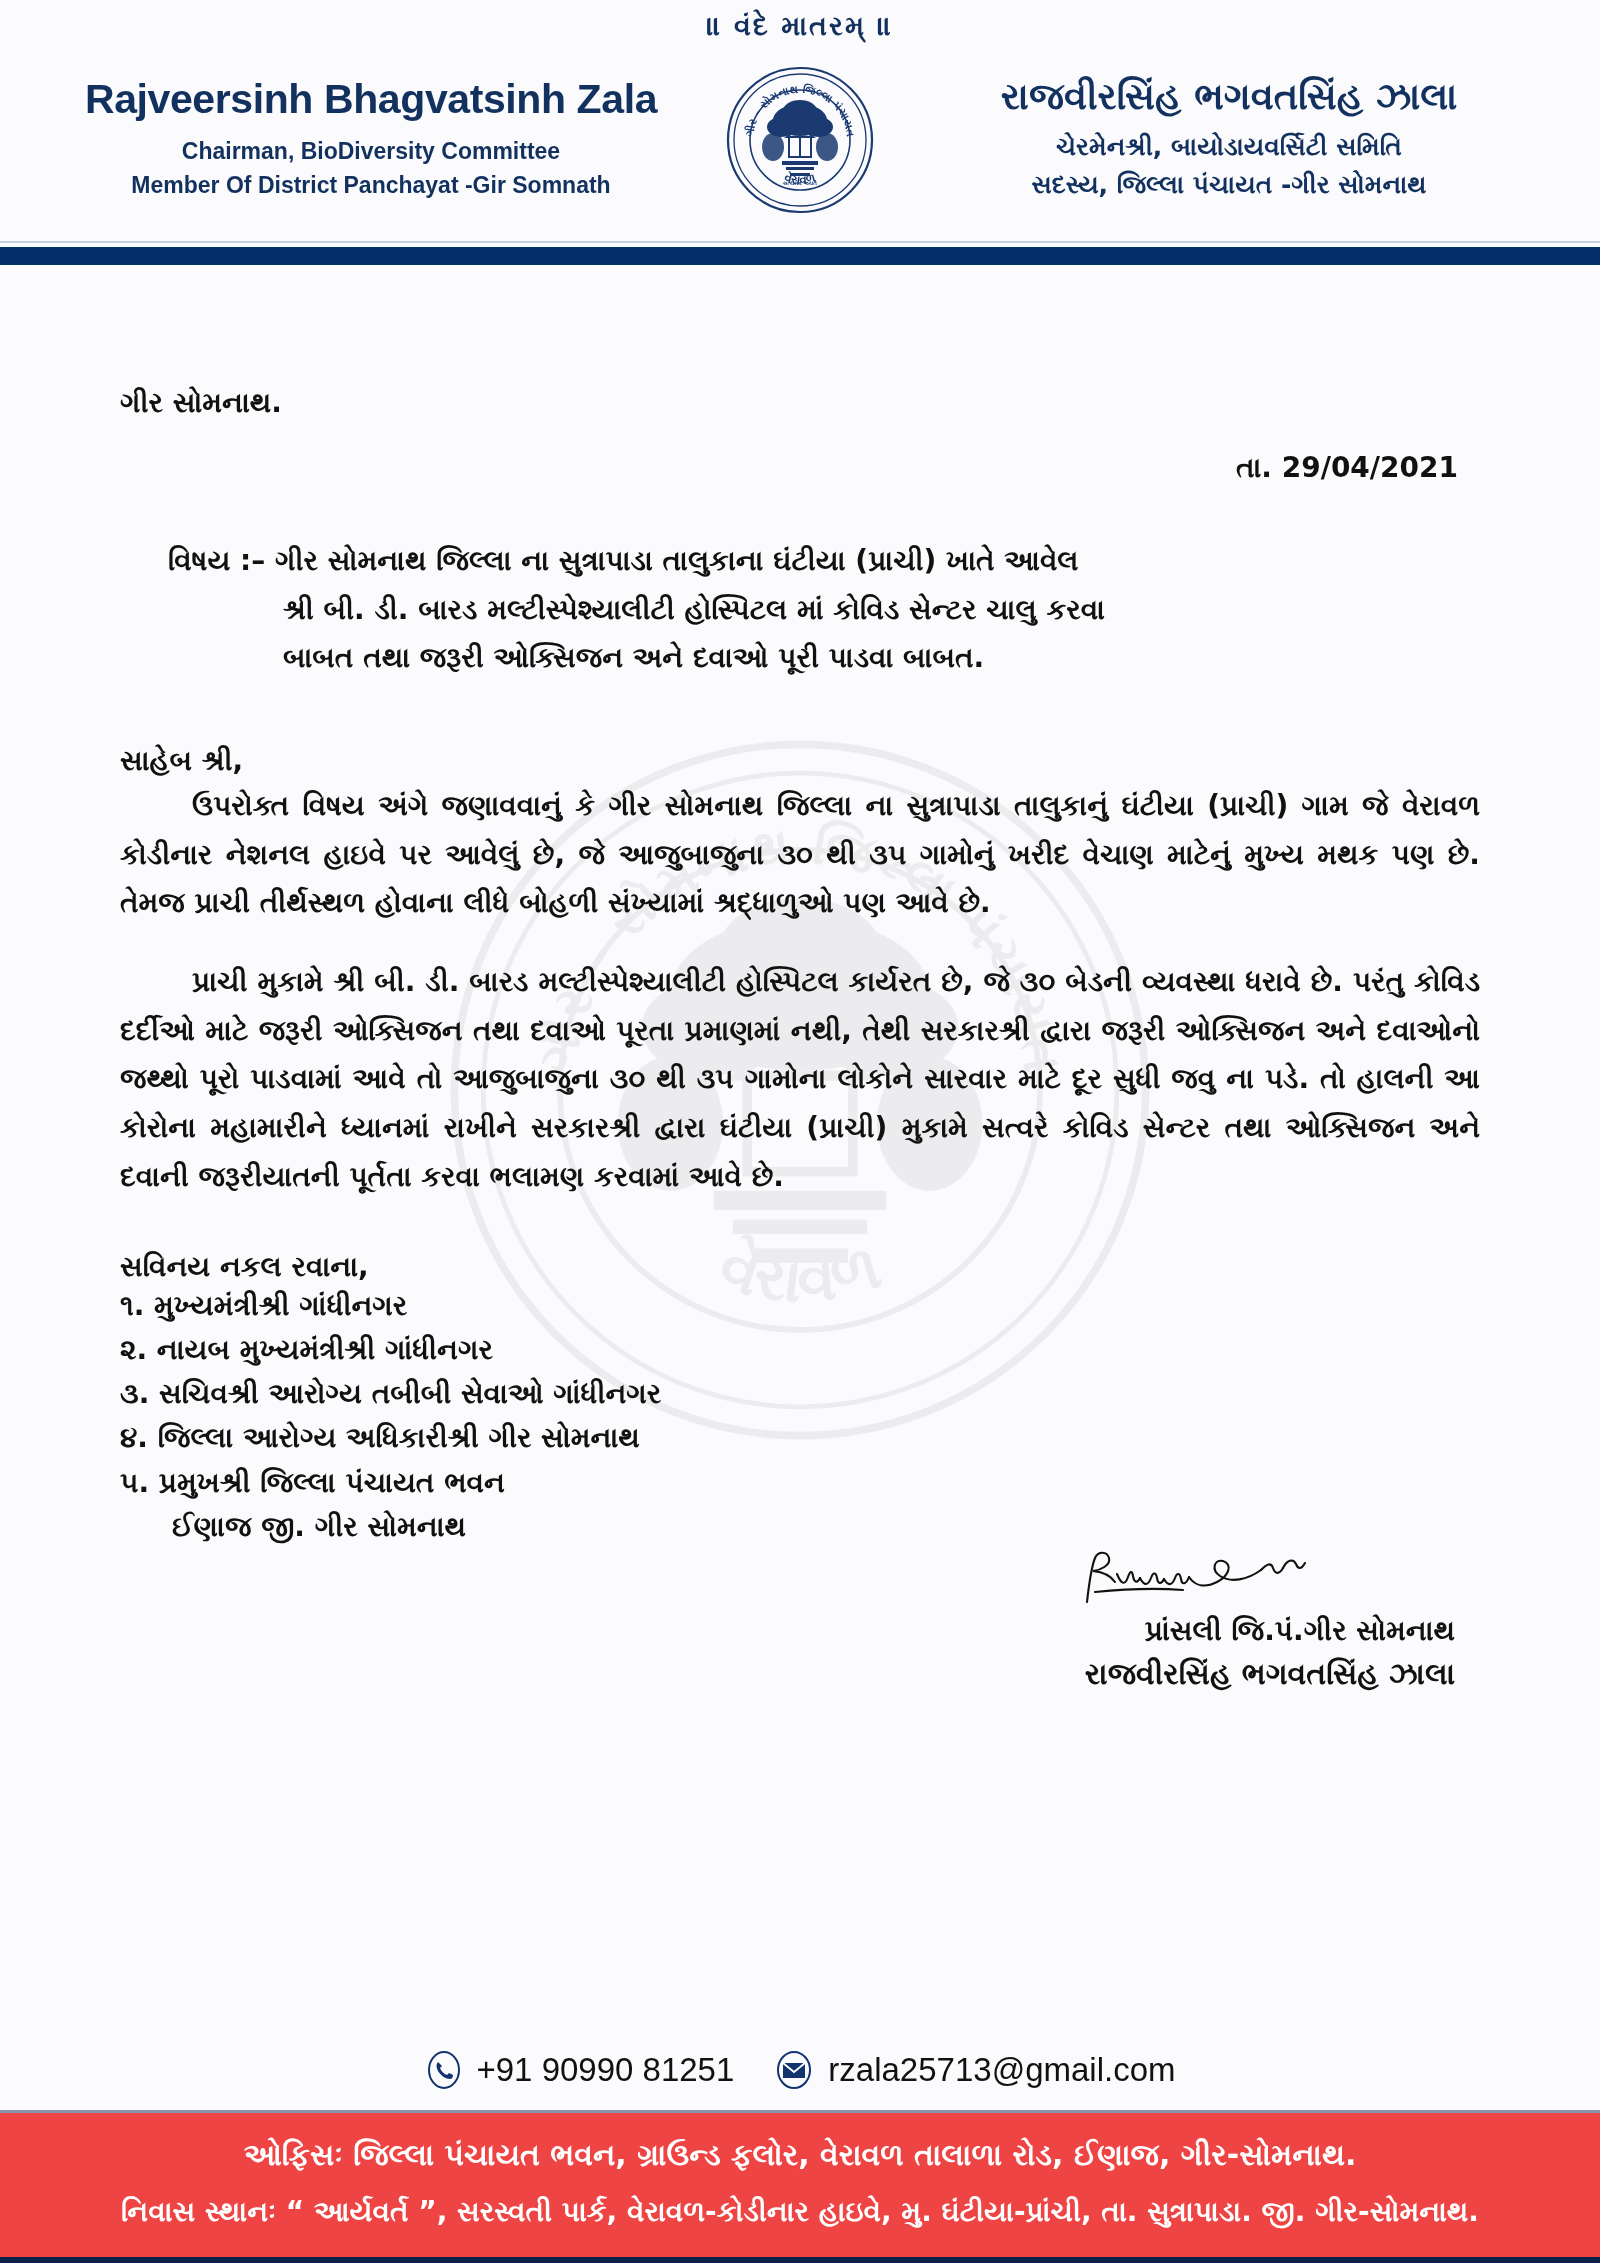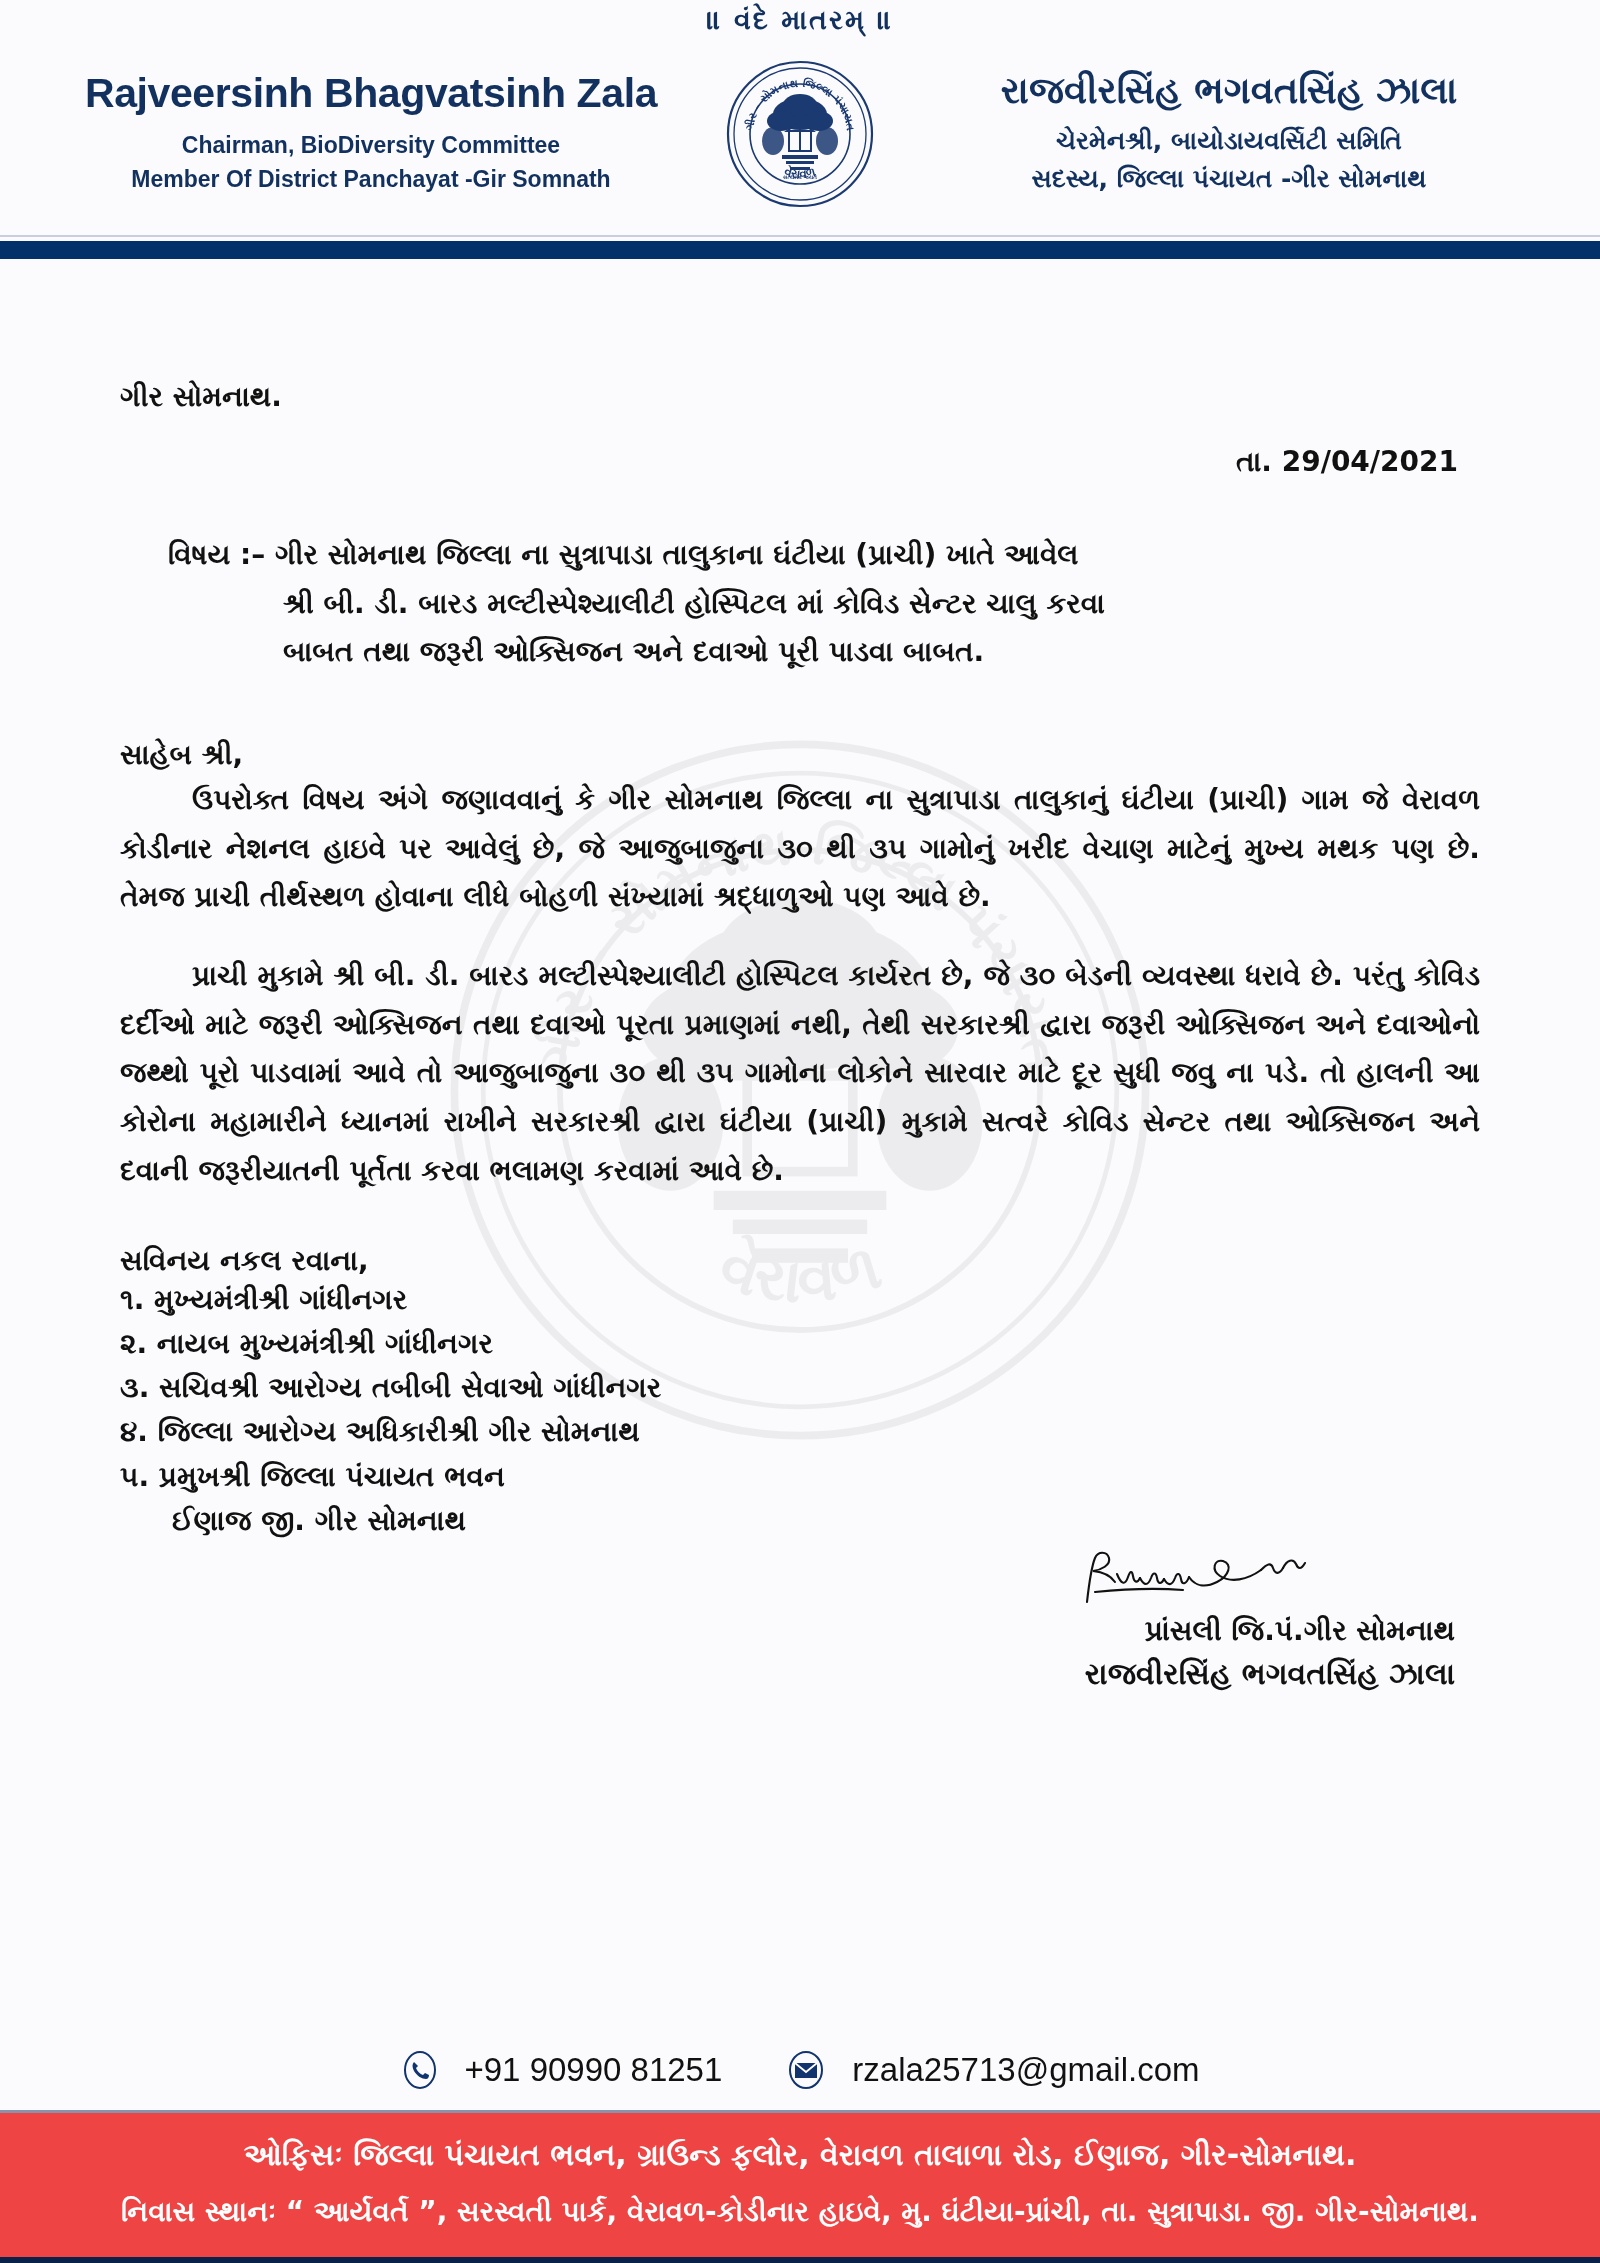--- a/index.html
+++ b/index.html
@@ -18,21 +18,21 @@
     color: #111;
   }
 
   
   .vande {
     text-align: center;
     color: #12315f;
     font-size: 27px;
     font-weight: 700;
     letter-spacing: 2px;
-    padding-top: 4px;
+    padding-top: 10px;
     font-family: "DejaVu Sans", sans-serif;
   }
   .letterhead {
     display: flex;
     align-items: center;
     justify-content: center;
     margin-top: 10px;
     height: 175px;
     gap: 14px;
   }
@@ -191,21 +191,21 @@
     position: absolute;
     left: 0;
     right: 0;
     bottom: 0;
     z-index: 4;
   }
   .contact-row {
     display: flex;
     align-items: center;
     justify-content: center;
-    gap: 24px;
+    gap: 12px;
     font-size: 33px;
     font-weight: 400;
     color: #111;
     padding-bottom: 20px;
     font-family: "Liberation Sans", sans-serif;
   }
   .contact-row .cgap { width: 14px; }
   .icon-circ { display: inline-flex; }
 
   .footer-rule {

